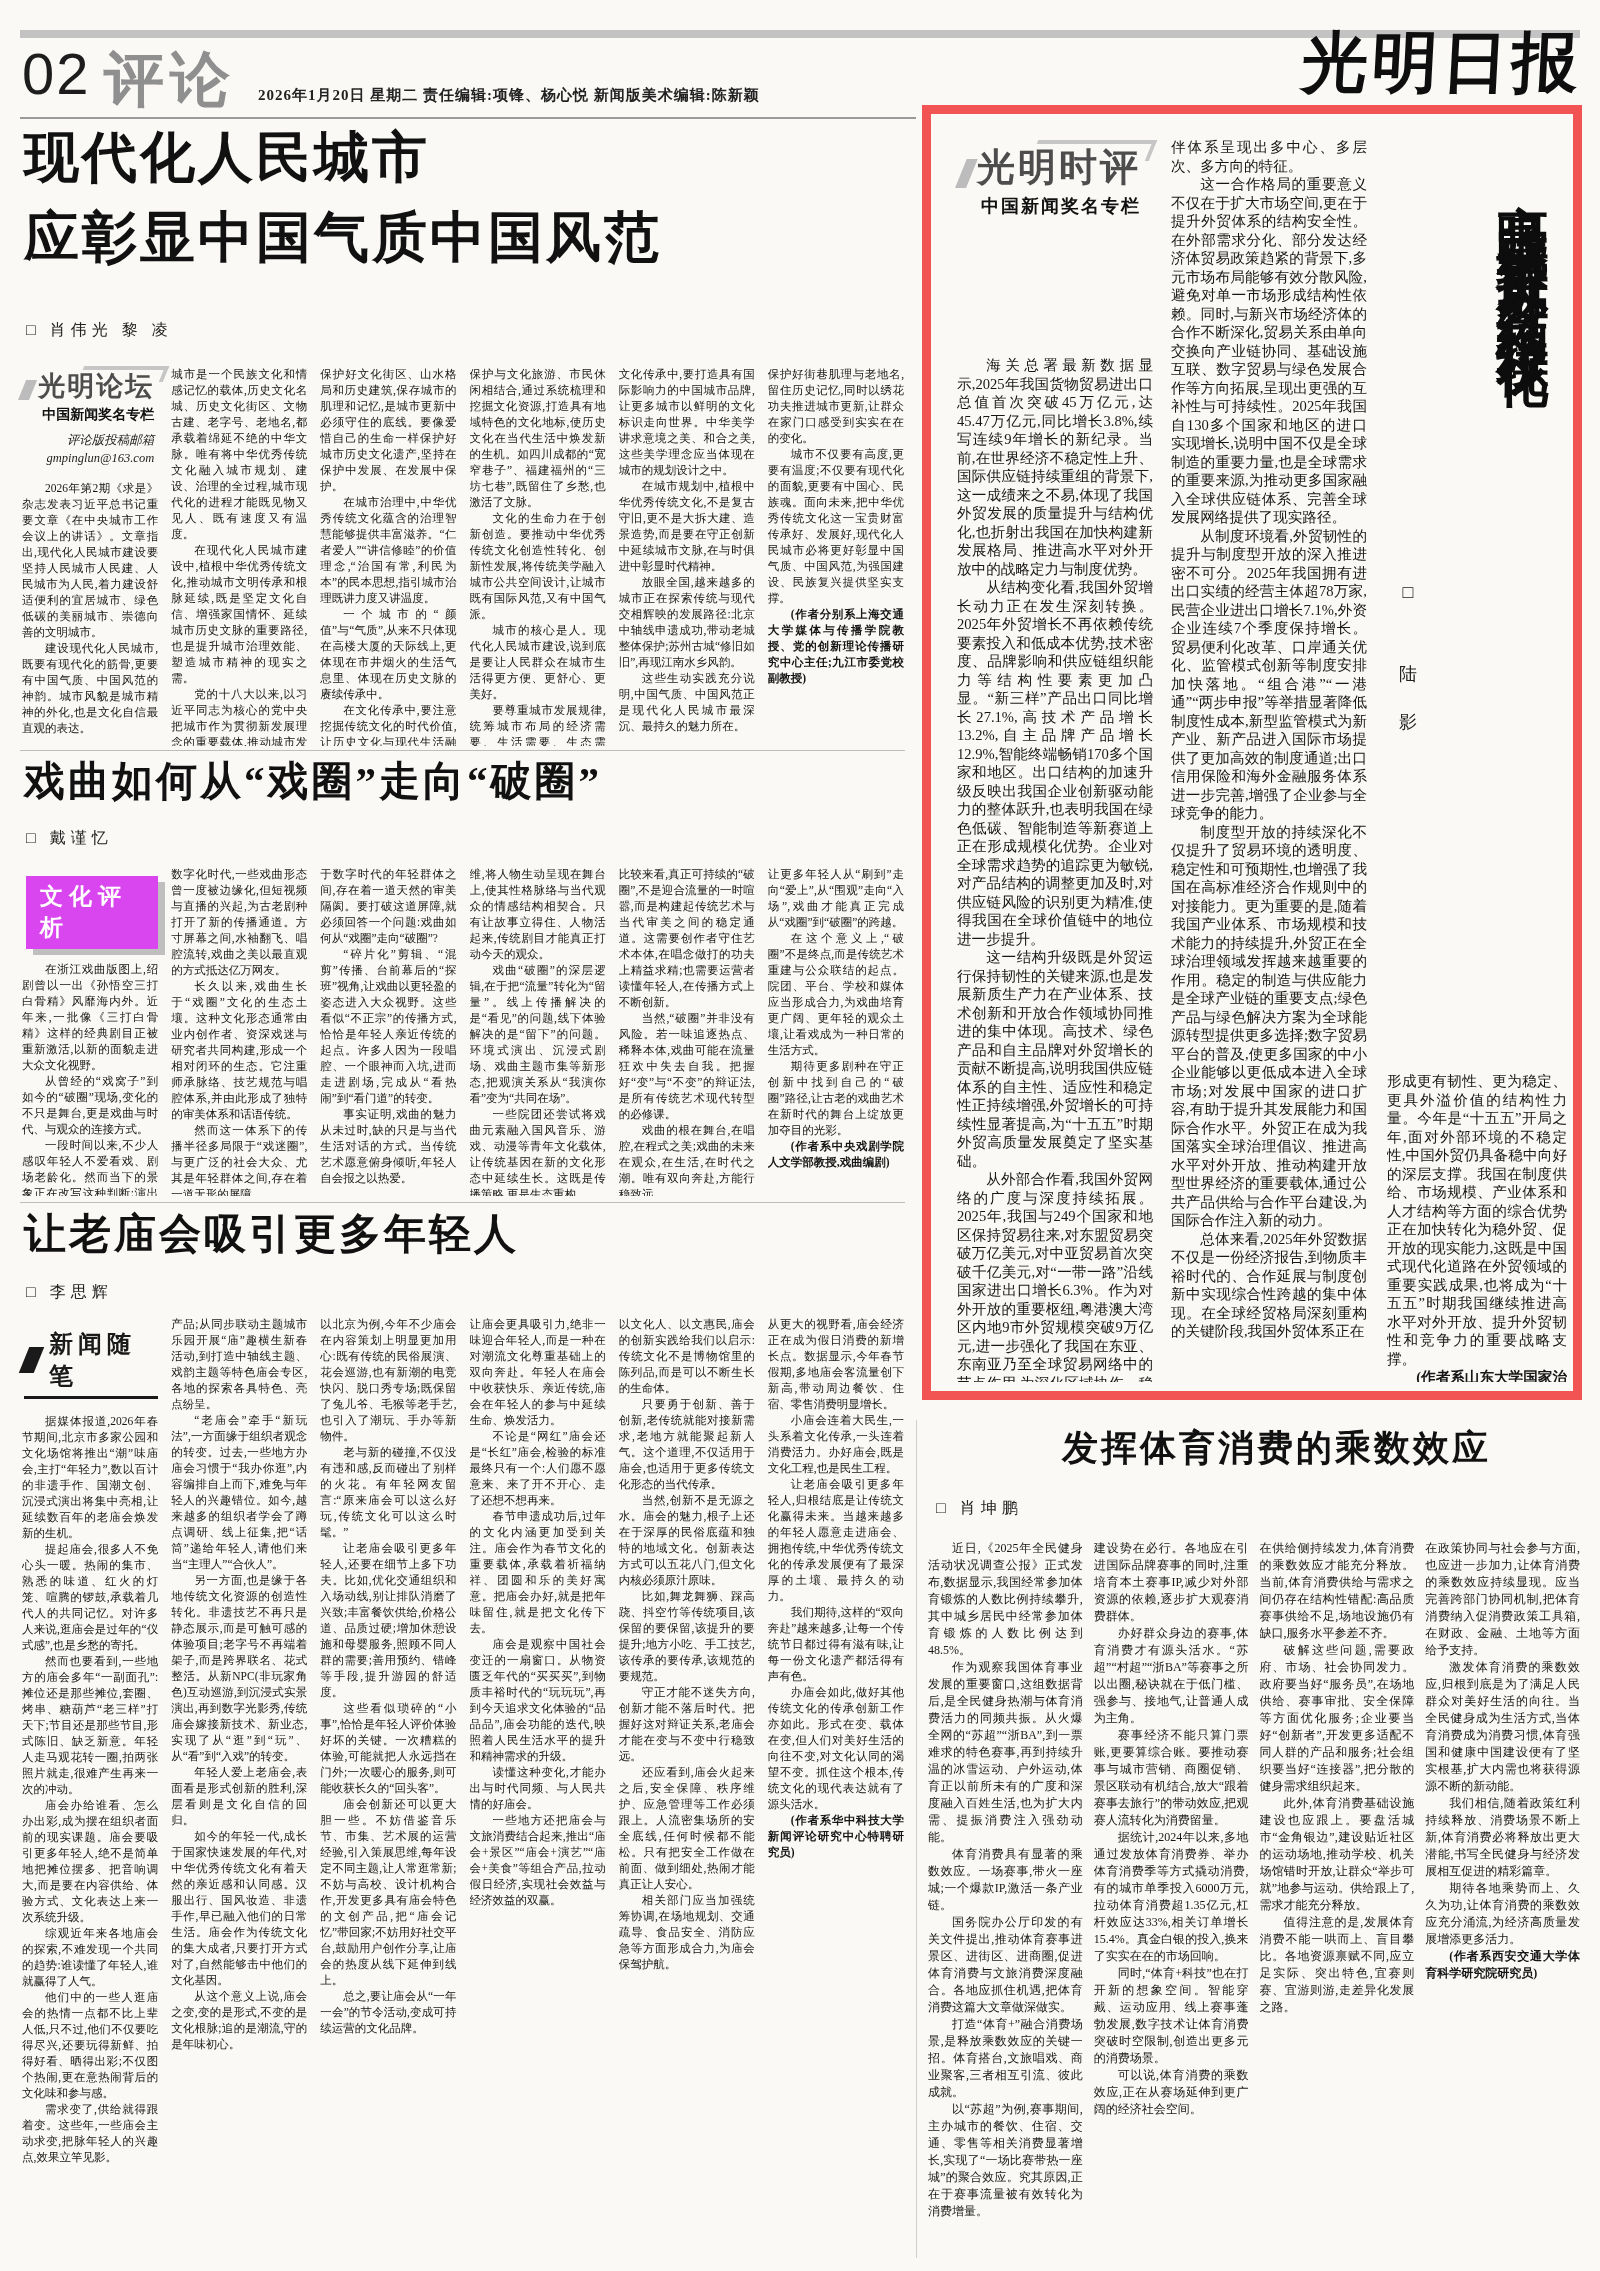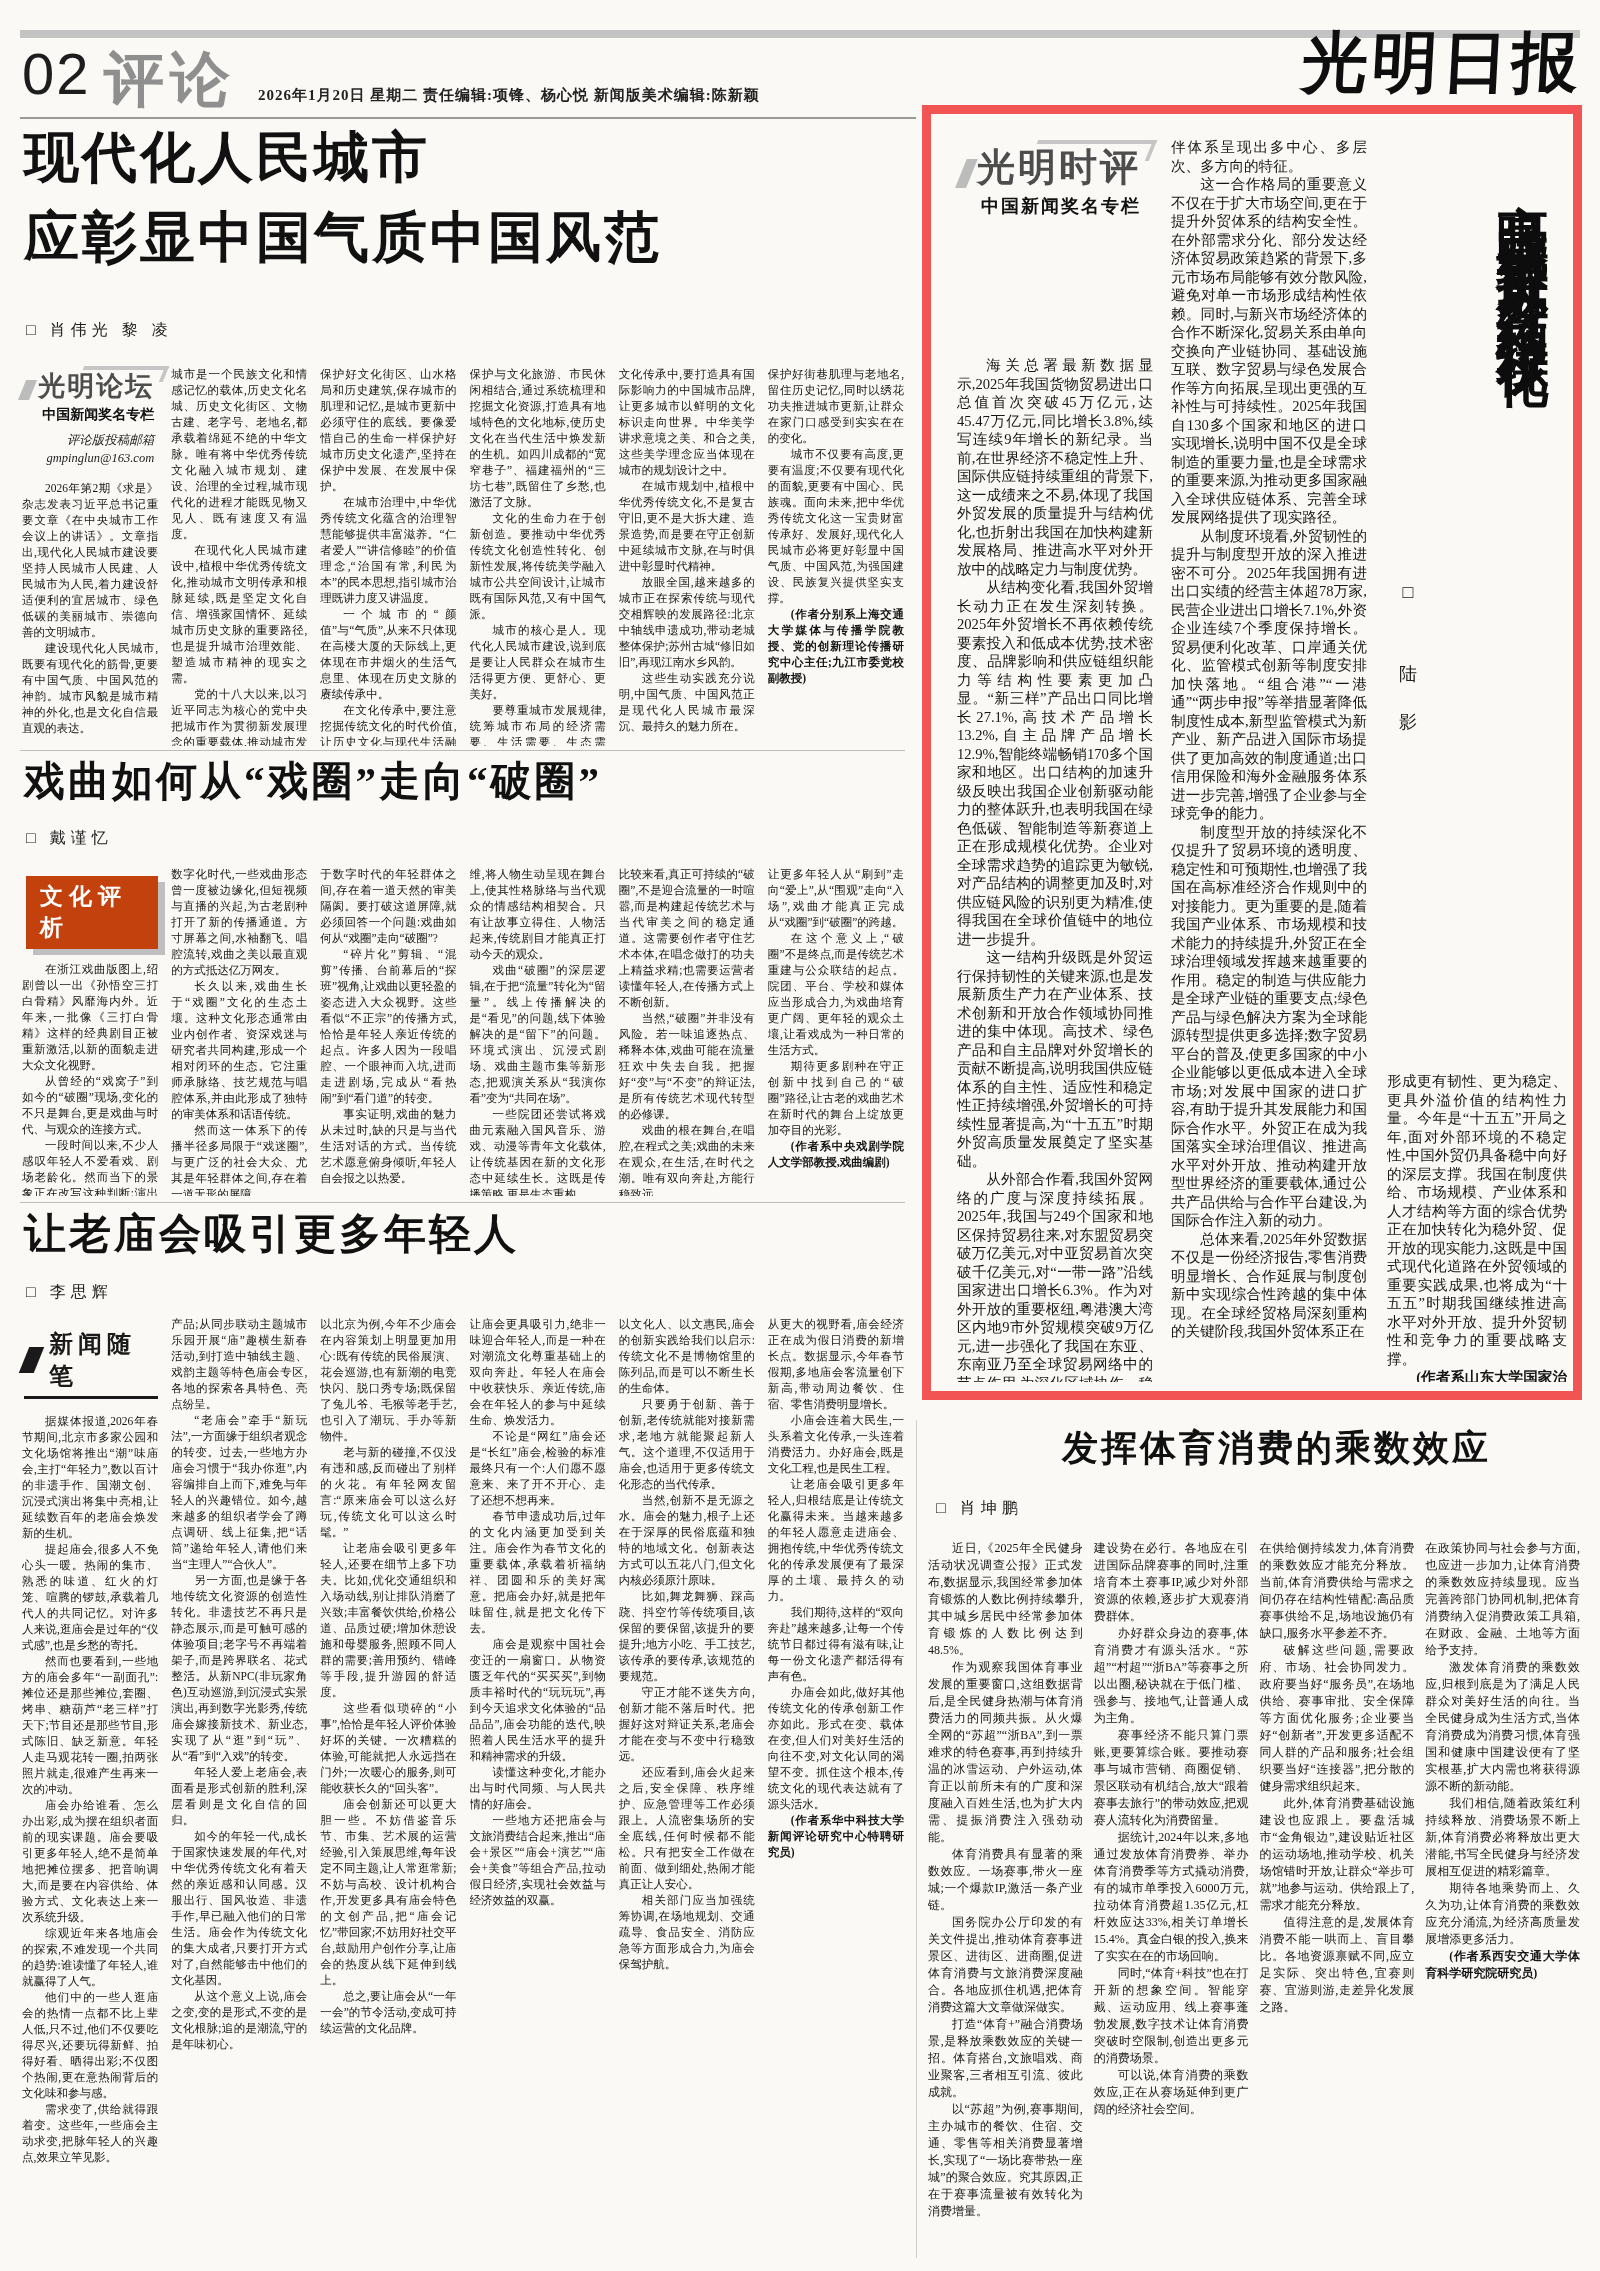--- a/index.html
+++ b/index.html
@@ -29,21 +29,21 @@
   
   .brand-badge{position:relative;padding:6px 4px 2px 16px;text-align:right;}
   .bb-title{position:relative;display:inline-block;font-weight:900;color:#4d4d4d;line-height:1.05;}
   .bb-title::before{content:"";position:absolute;left:-16px;top:0.28em;width:11px;height:0.75em;
                     background:#bcbcbc;transform:skewX(-22deg);}
   .bb-title::after{content:"";position:absolute;right:-12px;top:-0.22em;width:70%;height:0.45em;
                    border-top:4px solid #c6c6c6;border-right:4px solid #c6c6c6;transform:skewX(-22deg);}
   .bb-sub{font-weight:900;color:#111;margin-top:6px;}
   .bb-mail{color:#222;margin-top:8px;font-style:italic;}
   
-  .black-badge{display:inline-block;background:#c2410c;color:#fff;font-weight:900;font-size:23px;
+  .black-badge{display:inline-block;background:#d946ef;color:#fff;font-weight:900;font-size:23px;
                letter-spacing:6px;padding:5px 14px 6px;box-shadow:7px 6px 0 #bfbfbf;}
   
   .flag-badge{display:inline-flex;align-items:center;gap:10px;border-bottom:3px solid #1a1a1a;
               padding-bottom:4px;}
   .flag-tri{width:16px;height:26px;background:#1a1a1a;transform:skewX(-22deg);}
   .flag-text{font-weight:900;font-size:24px;letter-spacing:5px;color:#1a1a1a;}
   
   .hibox{left:922px;top:105px;width:660px;height:1295px;border:9px solid #f25353;
          box-sizing:border-box;background:#faf9f5;}
   .hibox .coltxt{position:absolute;font-size:14.6px;line-height:18.5px;text-align:justify;overflow:hidden;}
@@ -259,21 +259,21 @@
       <p class="para">海关总署最新数据显示,2025年我国货物贸易进出口总值首次突破45万亿元,达45.47万亿元,同比增长3.8%,续写连续9年增长的新纪录。当前,在世界经济不稳定性上升、国际供应链持续重组的背景下,这一成绩来之不易,体现了我国外贸发展的质量提升与结构优化,也折射出我国在加快构建新发展格局、推进高水平对外开放中的战略定力与制度优势。</p>
       <p class="para">从结构变化看,我国外贸增长动力正在发生深刻转换。2025年外贸增长不再依赖传统要素投入和低成本优势,技术密度、品牌影响和供应链组织能力等结构性要素更加凸显。“新三样”产品出口同比增长27.1%,高技术产品增长13.2%,自主品牌产品增长12.9%,智能终端畅销170多个国家和地区。出口结构的加速升级反映出我国企业创新驱动能力的整体跃升,也表明我国在绿色低碳、智能制造等新赛道上正在形成规模化优势。企业对全球需求趋势的追踪更为敏锐,对产品结构的调整更加及时,对供应链风险的识别更为精准,使得我国在全球价值链中的地位进一步提升。</p>
       <p class="para">这一结构升级既是外贸运行保持韧性的关键来源,也是发展新质生产力在产业体系、技术创新和开放合作领域协同推进的集中体现。高技术、绿色产品和自主品牌对外贸增长的贡献不断提高,说明我国供应链体系的自主性、适应性和稳定性正持续增强,外贸增长的可持续性显著提高,为“十五五”时期外贸高质量发展奠定了坚实基础。</p>
       <p class="para">从外部合作看,我国外贸网络的广度与深度持续拓展。2025年,我国与249个国家和地区保持贸易往来,对东盟贸易突破万亿美元,对中亚贸易首次突破千亿美元,对“一带一路”沿线国家进出口增长6.3%。作为对外开放的重要枢纽,粤港澳大湾区内地9市外贸规模突破9万亿元,进一步强化了我国在东亚、东南亚乃至全球贸易网络中的节点作用,为深化区域协作、稳定产业链供应链提供了重要支撑。一个覆盖面更广泛、结构更均衡的开放合作格局正在形成,贸易伙</p>
     </div>
   <div class="coltxt" style="left:240px;top:24px;width:196px;height:1244px;">
       <p class="para cont">伴体系呈现出多中心、多层次、多方向的特征。</p>
       <p class="para">这一合作格局的重要意义不仅在于扩大市场空间,更在于提升外贸体系的结构安全性。在外部需求分化、部分发达经济体贸易政策趋紧的背景下,多元市场布局能够有效分散风险,避免对单一市场形成结构性依赖。同时,与新兴市场经济体的合作不断深化,贸易关系由单向交换向产业链协同、基础设施互联、数字贸易与绿色发展合作等方向拓展,呈现出更强的互补性与可持续性。2025年我国自130多个国家和地区的进口实现增长,说明中国不仅是全球制造的重要力量,也是全球需求的重要来源,为推动更多国家融入全球供应链体系、完善全球发展网络提供了现实路径。</p>
       <p class="para">从制度环境看,外贸韧性的提升与制度型开放的深入推进密不可分。2025年我国拥有进出口实绩的经营主体超78万家,民营企业进出口增长7.1%,外资企业连续7个季度保持增长。贸易便利化改革、口岸通关优化、监管模式创新等制度安排加快落地。“组合港”“一港通”“两步申报”等举措显著降低制度性成本,新型监管模式为新产业、新产品进入国际市场提供了更加高效的制度通道;出口信用保险和海外金融服务体系进一步完善,增强了企业参与全球竞争的能力。</p>
       <p class="para">制度型开放的持续深化不仅提升了贸易环境的透明度、稳定性和可预期性,也增强了我国在高标准经济合作规则中的对接能力。更为重要的是,随着我国产业体系、市场规模和技术能力的持续提升,外贸正在全球治理领域发挥越来越重要的作用。稳定的制造与供应能力是全球产业链的重要支点;绿色产品与绿色解决方案为全球能源转型提供更多选择;数字贸易平台的普及,使更多国家的中小企业能够以更低成本进入全球市场;对发展中国家的进口扩容,有助于提升其发展能力和国际合作水平。外贸正在成为我国落实全球治理倡议、推进高水平对外开放、推动构建开放型世界经济的重要载体,通过公共产品供给与合作平台建设,为国际合作注入新的动力。</p>
-      <p class="para">总体来看,2025年外贸数据不仅是一份经济报告,零售消费明显增长、合作延展与制度创新中实现综合性跨越的集中体现。在全球经贸格局深刻重构的关键阶段,我国外贸体系正在</p>
+      <p class="para">总体来看,2025年外贸数据不仅是一份经济报告,到物质丰裕时代的、合作延展与制度创新中实现综合性跨越的集中体现。在全球经贸格局深刻重构的关键阶段,我国外贸体系正在</p>
     </div>
   <div class="coltxt" style="left:456px;top:958px;width:180px;height:310px;">
       <p class="para cont">形成更有韧性、更为稳定、更具外溢价值的结构性力量。今年是“十五五”开局之年,面对外部环境的不稳定性,中国外贸仍具备稳中向好的深层支撑。我国在制度供给、市场规模、产业体系和人才结构等方面的综合优势正在加快转化为稳外贸、促开放的现实能力,这既是中国式现代化道路在外贸领域的重要实践成果,也将成为“十五五”时期我国继续推进高水平对外开放、提升外贸韧性和竞争力的重要战略支撑。</p>
       <p class="para attrib">(作者系山东大学国家治理研究院研究员)</p>
     </div>
 
   <div class="v-headline" style="right:16px;top:48px;height:892px;">亮眼成绩单折射外贸结构持续优化</div>
   <div class="v-byline" style="left:465px;top:468px;height:210px;">□ 陆 影</div>
 </div>
 

